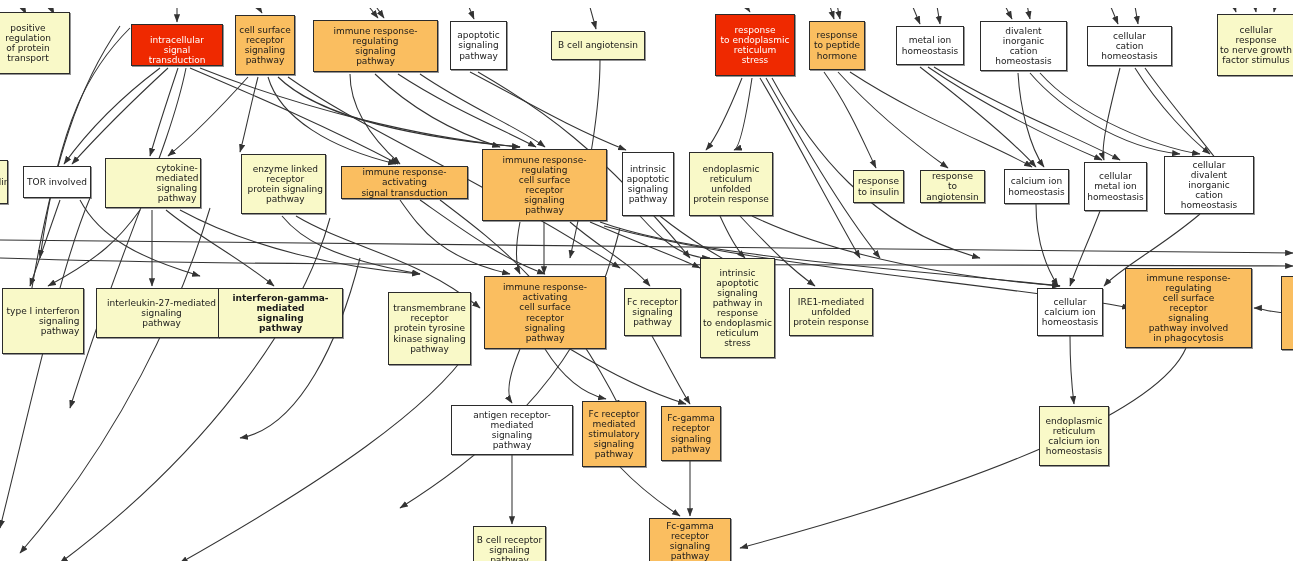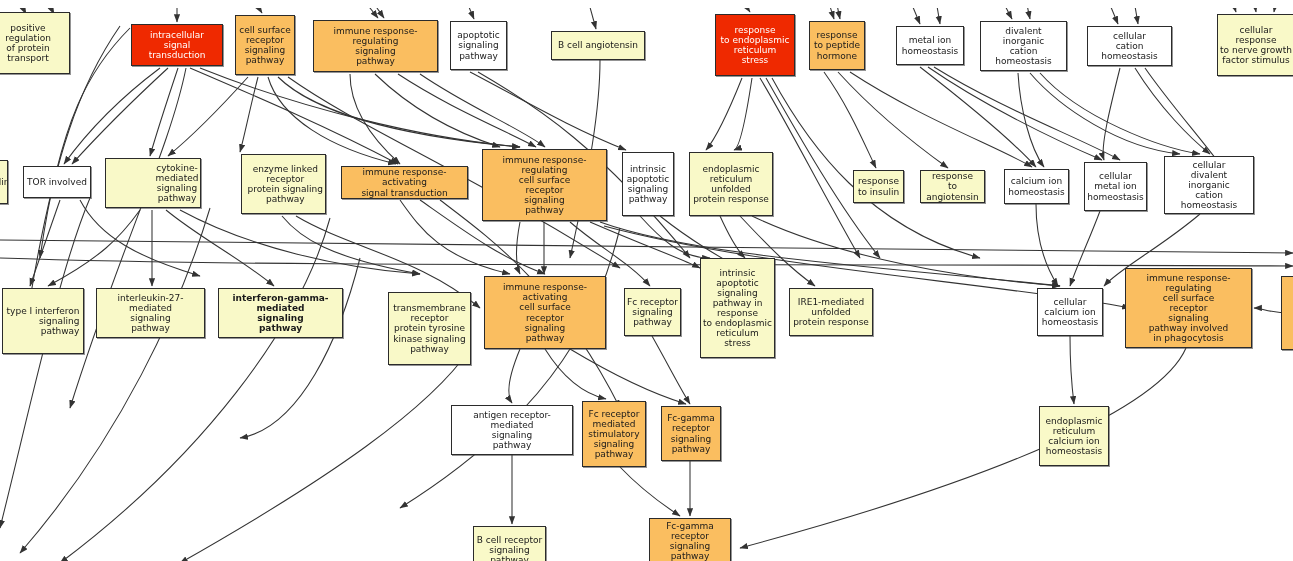--- a/index.html
+++ b/index.html
@@ -127,21 +127,21 @@
         <path d="M 330,210 C 300,320 200,450 60,555" marker-end="url(#arrow)"></path>
         <path d="M 470,341 C 430,400 330,470 180,555" marker-end="url(#arrow)"></path>
         <path d="M 360,250 C 340,330 300,420 240,430" marker-end="url(#arrow)"></path>
         <path d="M 620,220 C 600,300 560,400 400,500" marker-end="url(#arrow)"></path>
       </g>
   </svg>
   <div id="node-layer">
       <div class="node f-yellow" title="positive regulation of protein transport" style="left: -14px; top: 4px; width: 84px; height: 62px; font-size: 9px;">
         <span>positive<br>regulation<br>of protein<br>transport</span>
       </div>
-      <div class="node f-red" title="intracellular signal transduction" style="left: 131px; top: 16px; width: 92px; height: 42px; font-size: 9px;">
+      <div class="node f-red" title="intracellular signal transduction" style="left: 131px; top: 16px; width: 92px; height: 42px; font-size: 9px; align-items: flex-end;">
         <span>intracellular<br>signal transduction</span>
       </div>
       <div class="node f-orange" title="cell surface receptor signaling pathway" style="left: 235px; top: 7px; width: 60px; height: 60px; font-size: 9px;">
         <span>cell surface<br>receptor<br>signaling<br>pathway</span>
       </div>
       <div class="node f-orange" title="immune response-regulating signaling pathway" style="left: 313px; top: 12px; width: 125px; height: 52px; font-size: 9px;">
         <span>immune response-regulating<br>signaling<br>pathway</span>
       </div>
       <div class="node f-white" title="apoptotic signaling pathway" style="left: 450px; top: 13px; width: 57px; height: 49px; font-size: 9px;">
         <span>apoptotic<br>signaling<br>pathway</span>
@@ -202,21 +202,21 @@
       </div>
       <div class="node f-white" title="cellular metal ion homeostasis" style="left: 1084px; top: 154px; width: 63px; height: 49px; font-size: 9px;">
         <span>cellular<br>metal ion<br>homeostasis</span>
       </div>
       <div class="node f-white" title="cellular divalent inorganic cation homeostasis" style="left: 1164px; top: 148px; width: 90px; height: 58px; font-size: 9px;">
         <span>cellular<br>divalent<br>inorganic<br>cation homeostasis</span>
       </div>
       <div class="node f-yellow" title="type I interferon signaling pathway" style="left: 2px; top: 280px; width: 82px; height: 66px; font-size: 9px; text-align: right;">
         <span>type I interferon<br>signaling<br>pathway</span>
       </div>
-      <div class="node f-yellow" title="interleukin-27-mediated signaling pathway" style="left: 96px; top: 280px; width: 109px; height: 50px; font-size: 9px;">
+      <div class="node f-yellow" title="interleukin-27-mediated signaling pathway" style="left: 96px; top: 280px; width: 123px; height: 50px; font-size: 9px; justify-content: flex-end;">
         <span>interleukin-27-mediated<br>signaling<br>pathway</span>
       </div>
       <div class="node f-yellow" title="interferon-gamma-mediated signaling pathway" style="left: 218px; top: 280px; width: 125px; height: 50px; font-size: 9px; font-weight: bold;">
         <span>interferon-gamma-mediated<br>signaling<br>pathway</span>
       </div>
       <div class="node f-yellow" title="transmembrane receptor protein tyrosine kinase signaling pathway" style="left: 388px; top: 284px; width: 83px; height: 73px; font-size: 9px;">
         <span>transmembrane<br>receptor<br>protein tyrosine<br>kinase signaling<br>pathway</span>
       </div>
       <div class="node f-orange" title="immune response-activating cell surface receptor signaling pathway" style="left: 484px; top: 268px; width: 122px; height: 73px; font-size: 9px;">
         <span>immune response-activating<br>cell surface<br>receptor<br>signaling<br>pathway</span>

